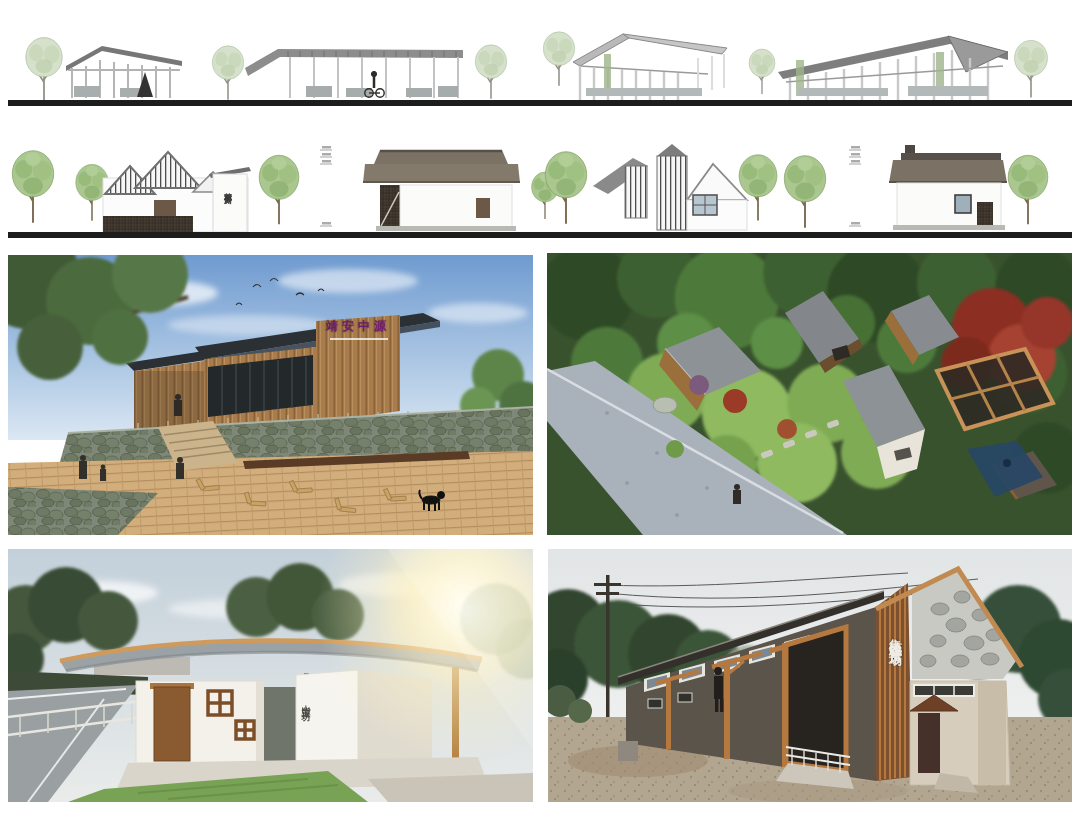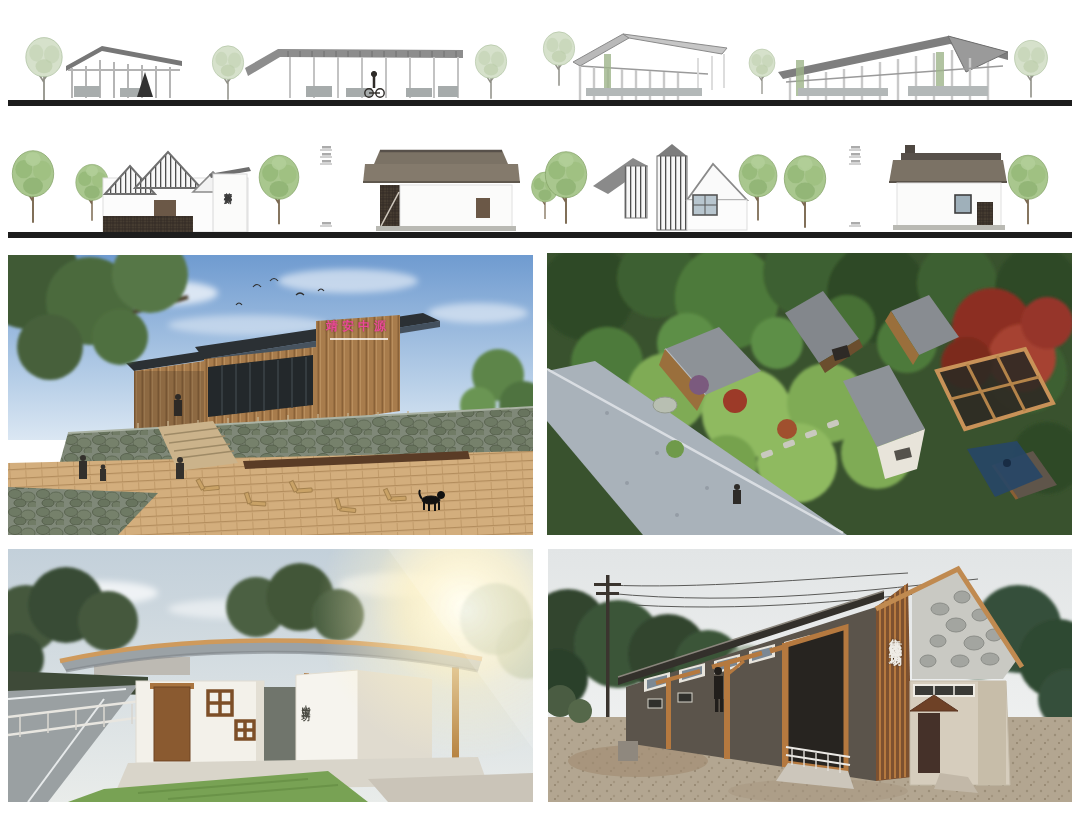--- a/index.html
+++ b/index.html
@@ -1,21 +1,21 @@
 <!DOCTYPE html>
 <html><head>
 <meta charset="utf-8">
 <style>
   html,body{margin:0;padding:0;background:#ffffff;}
   #board{position:relative;width:1080px;height:813px;background:#ffffff;overflow:hidden;
          font-family:"Liberation Sans","DejaVu Sans",sans-serif;}
   .panel{position:absolute;}
   svg{display:block;}
   .sign{position:absolute;pointer-events:none;line-height:1.05;}
-  .sign-h{color:#ec4899;font-size:12px;letter-spacing:4px;font-weight:bold;
+  .sign-h{color:#701a75;font-size:12px;letter-spacing:4px;font-weight:bold;
           text-shadow:0 0 2px rgba(60,40,20,.6);}
   .sign-sub{position:absolute;background:rgba(255,255,255,.75);height:2px;width:58px;}
   .sign-v{writing-mode:vertical-rl;text-orientation:upright;font-weight:bold;}
   .sign-v.small{font-size:8px;color:#3a3a3a;letter-spacing:1px;}
   .sign-v.mid{font-size:9px;color:#4a4a42;letter-spacing:2px;}
   .sign-v.big{font-size:13px;color:#efece6;letter-spacing:3px;
               text-shadow:0 0 2px rgba(40,25,10,.7);}
 </style>
 </head>
 <body>

